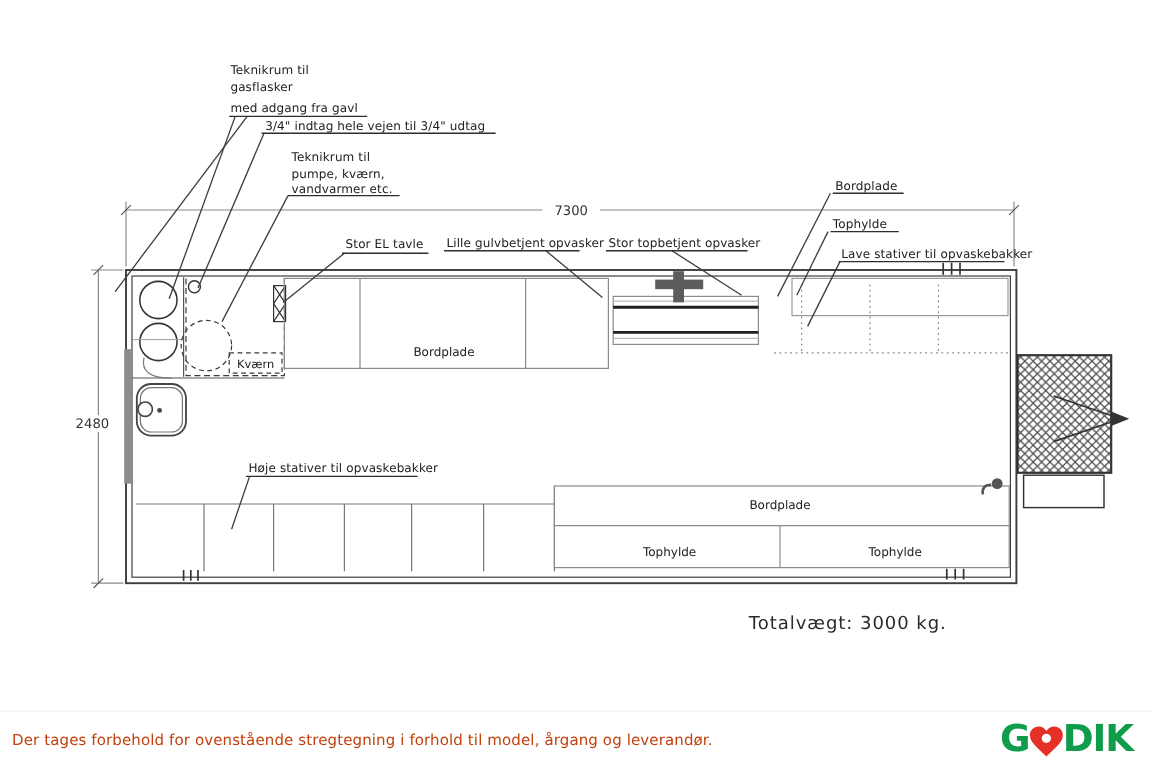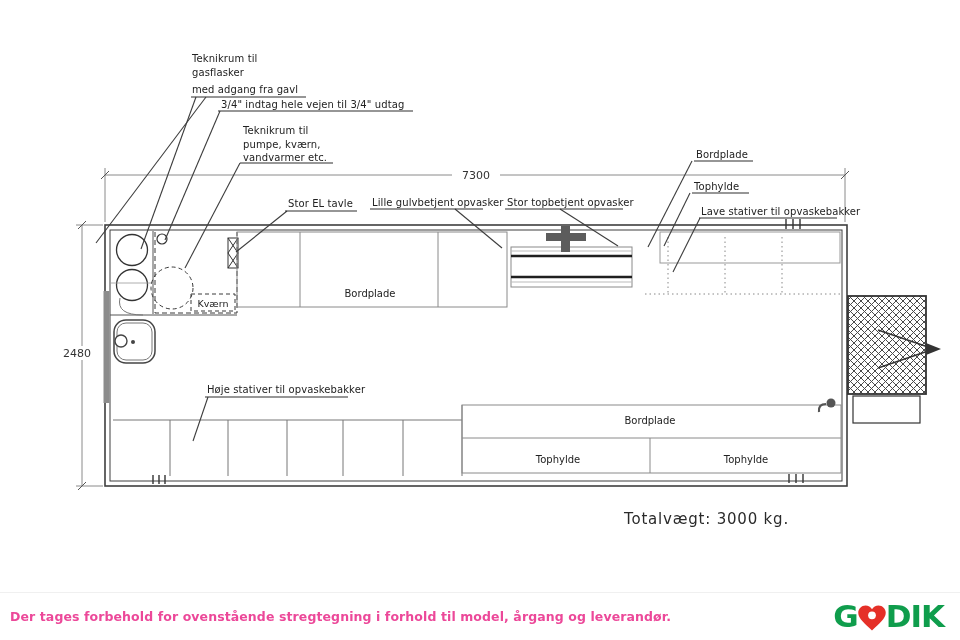--- a/index.html
+++ b/index.html
@@ -8,21 +8,21 @@
   #drawing{position:absolute;left:0;top:0;}
   svg text{fill:#222;font-family:"DejaVu Sans",sans-serif;}
   .ann{font-size:10px;letter-spacing:.1px;}
   .ann-mid{font-size:10px;text-anchor:middle;}
   .dim{font-size:11px;text-anchor:middle;fill:#333;}
   .small{font-size:9.5px;text-anchor:middle;}
   .weight{font-size:15px;letter-spacing:.8px;fill:#2a2a2a;}
   #footer{position:absolute;left:0;bottom:0;width:100%;height:48px;background:#fff;
           border-top:1px solid #f0f0f0;display:flex;align-items:center;
           justify-content:space-between;box-sizing:border-box;padding:0 16px 0 10px;}
-  #disclaimer{font-size:12.5px;font-weight:700;color:#ec4899;letter-spacing:.1px;}
+  #disclaimer{font-size:12.5px;font-weight:400;color:#c2410c;letter-spacing:.1px;}
   #logo{display:flex;align-items:center;font-weight:800;font-size:31px;color:#0f9d4c;
         letter-spacing:-1px;line-height:1;}
   #logo .heart{margin:0 -1px;display:flex;align-items:center;position:relative;top:1px;}
 </style>
 </head>
 <body>
 
 <div id="stage">
 
   <svg id="drawing" width="960" height="592" viewBox="0 0 960 592">

